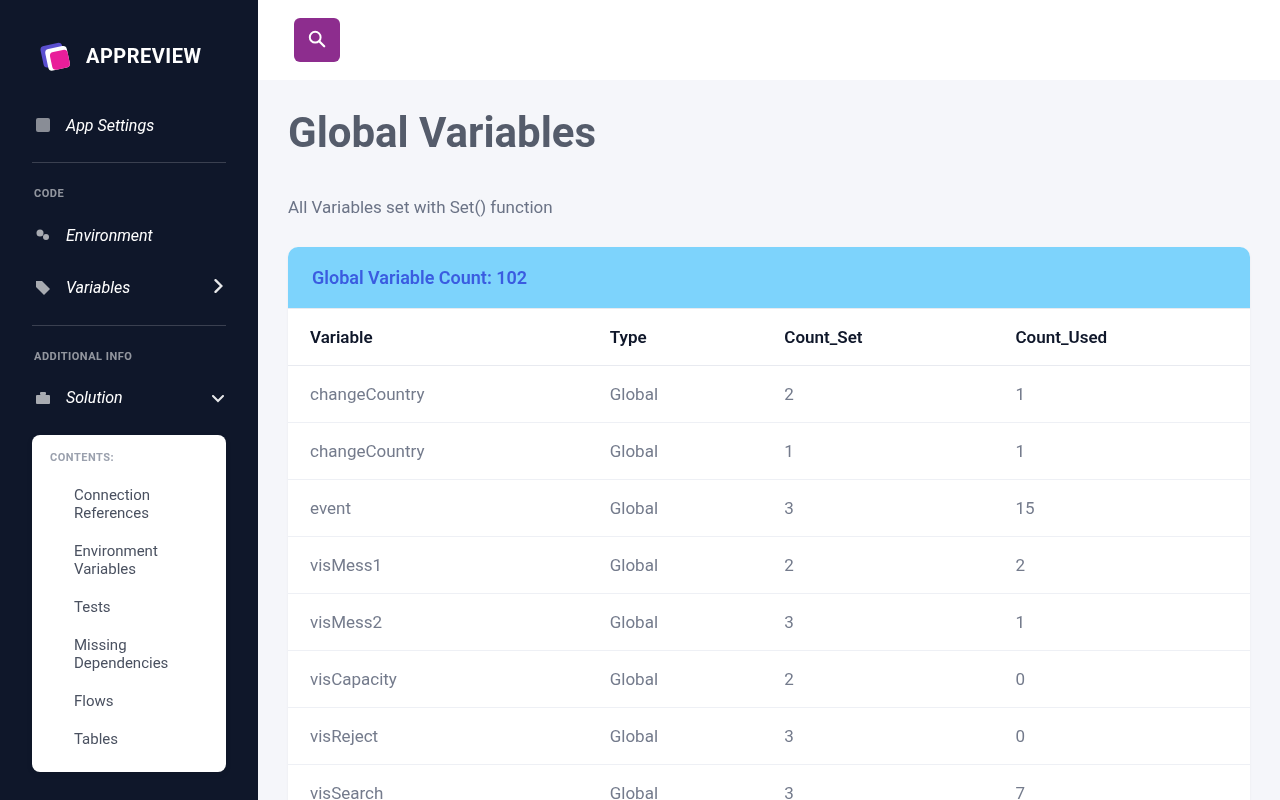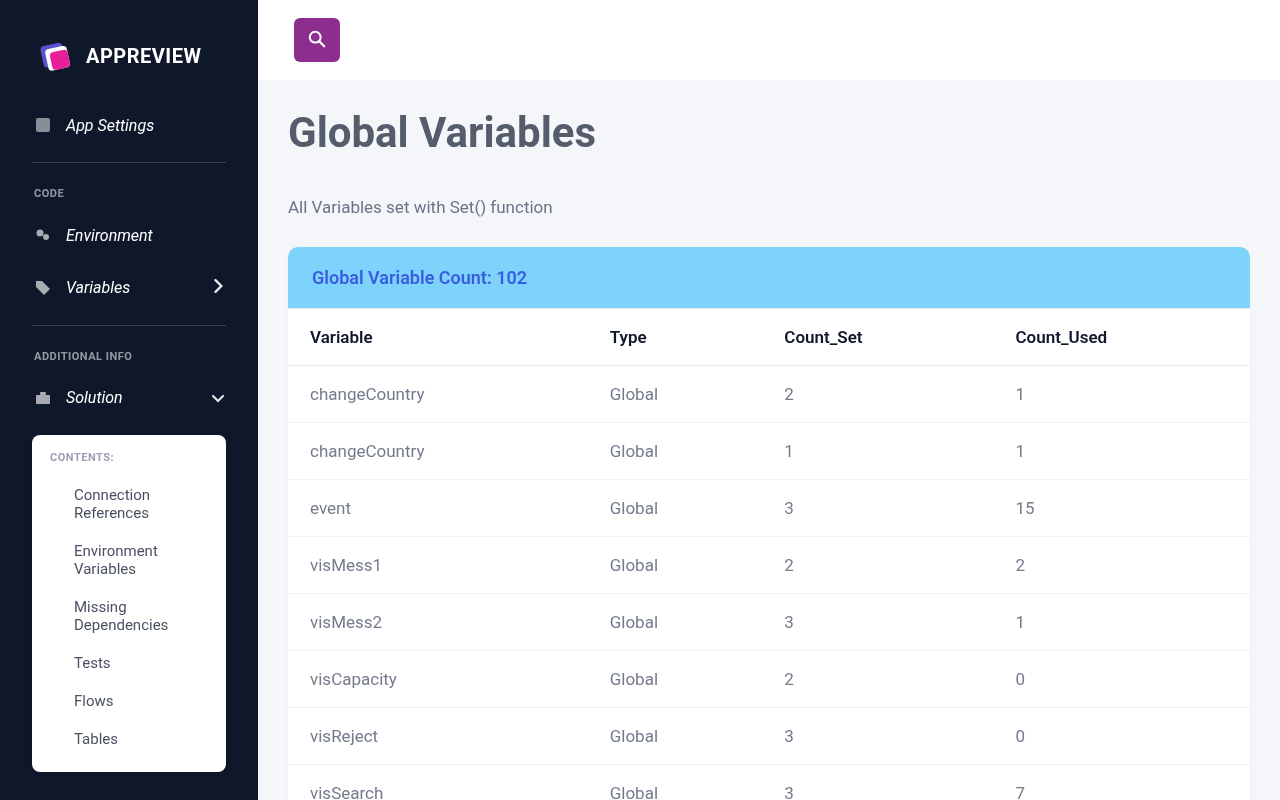--- a/index.html
+++ b/index.html
@@ -98,22 +98,22 @@
     <span>Solution</span>
     <span class="chev"><svg width="12" height="8" viewBox="0 0 12 8" fill="none">
           <path d="M1 1l5 5 5-5" stroke="#fff" stroke-width="2" stroke-linecap="round"></path>
         </svg></span>
   </div>
 
   <div class="submenu">
     <div class="submenu-heading">CONTENTS:</div>
     <div class="submenu-item">Connection References</div>
     <div class="submenu-item">Environment Variables</div>
+    <div class="submenu-item">Tests</div>
     <div class="submenu-item">Missing Dependencies</div>
-    <div class="submenu-item">Tests</div>
     <div class="submenu-item">Flows</div>
     <div class="submenu-item">Tables</div>
   </div>
 </aside>
 
 <main class="main">
   <div class="topbar">
     <div class="search-wrap">
       <button class="search-btn">
         <span><svg width="18" height="18" viewBox="0 0 20 20" fill="none">

